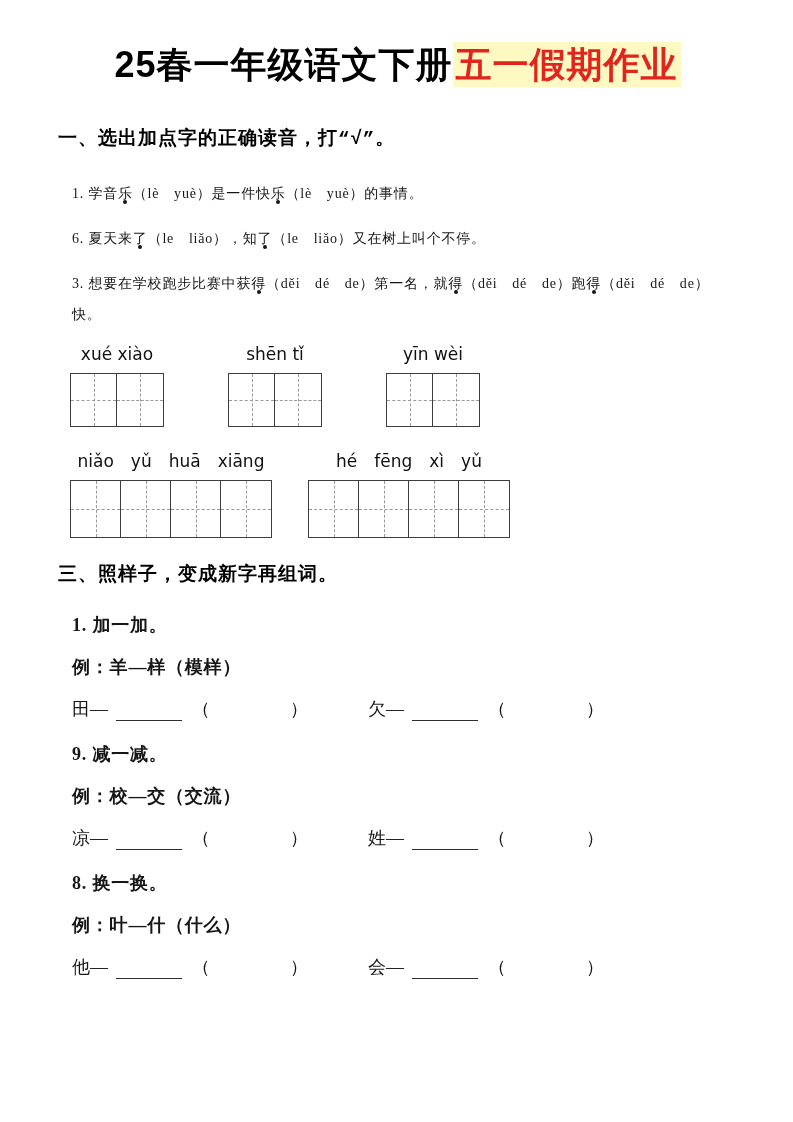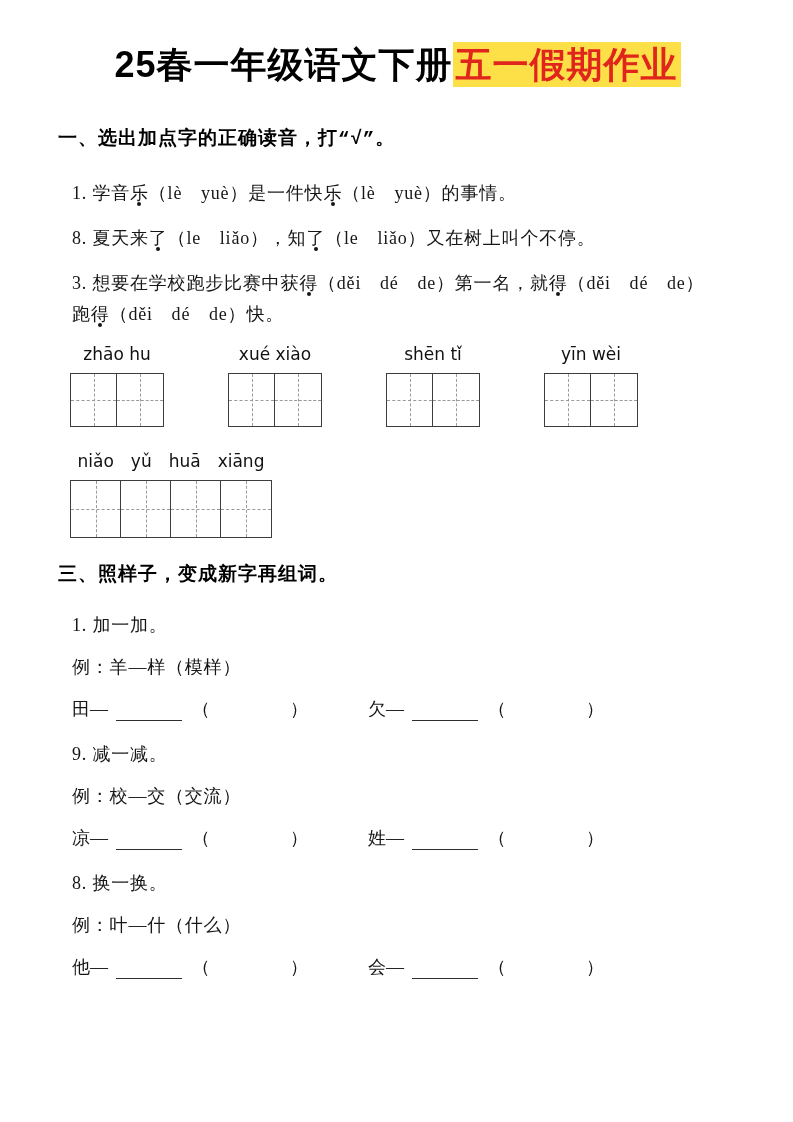--- a/index.html
+++ b/index.html
@@ -31,21 +31,21 @@
     line-height: 26px;
     letter-spacing: 1px;
     margin: 0 0 26px 0;
     color: #000;
     font-family: Liberation Mono, monospace;
   }
   .sec-heading.s2 { margin-top: 10px; margin-bottom: 18px; }
   .sec-heading.s3 { margin-top: 4px; margin-bottom: 22px; }
 
   .sentence {
-    font-size: 18px;
+    font-size: 14px;
     line-height: 31px;
     letter-spacing: 0.8px;
     margin: 0 0 14px 14px;
     max-width: 650px;
   }
   .dot { position: relative; }
   .dot::after {
     content: "";
     position: absolute;
     left: 50%; bottom: -3px;
@@ -81,20 +81,21 @@
     content: ""; position: absolute; top: 0; bottom: 0; left: 50%;
     border-left: 1px dashed #9a9a9a;
   }
   .grid-row-1 .grid-cell { width: 50px; height: 56px; }
 
   .subsection-label, .example {
     font-size: 18px;
     line-height: 31px;
     letter-spacing: 0.8px;
     margin: 0 0 11px 14px;
+    font-weight: bold;
   }
   .blank-line {
     display: flex;
     font-size: 18px;
     line-height: 31px;
     margin: 0 0 14px 14px;
   }
   .blank-pair { display: flex; align-items: flex-end; white-space: nowrap; }
   .blank-pair + .blank-pair { margin-left: 60px; }
   .blank {
@@ -103,39 +104,32 @@
     border-bottom: 1px solid #2e2e2e;
     margin: 0 10px 4px 8px;
   }
   .paren-gap { display: inline-block; width: 80px; height: 10px; }
 </style>
 </head>
 <body>
 
 <div class="page">
 
-  <h1 class="title"><span class="t1" style="color: #000000;">25春一年级语文下册</span><span class="t2" style="color: rgb(224, 37, 28); background-color: #fde047;">五一假期作业</span></h1>
+  <h1 class="title"><span class="t1" style="color: #000000;">25春一年级语文下册</span><span class="t2" style="color: rgb(224, 37, 28); background-color: #fef9c3;">五一假期作业</span></h1>
 
   <div class="sec-heading">一、选出加点字的正确读音，打“√”。</div>
   <div>
       <div class="sentence"><span>1. 学音</span><span class="dot">乐</span><span>（lè　yuè）是一件快</span><span class="dot">乐</span><span>（lè　yuè）的事情。</span></div>
-      <div class="sentence"><span>8. 夏天来</span><span class="dot">了</span><span>（le　liǎo），知</span><span class="dot">了</span><span>（le　liǎo）又在树上叫个不停。</span></div>
+      <div class="sentence"><span>6. 夏天来</span><span class="dot">了</span><span>（le　liǎo），知</span><span class="dot">了</span><span>（le　liǎo）又在树上叫个不停。</span></div>
       <div class="sentence"><span>3. 想要在学校跑步比赛中获</span><span class="dot">得</span><span>（děi　dé　de）第一名，就</span><span class="dot">得</span><span>（děi　dé　de）跑</span><span class="dot">得</span><span>（děi　dé　de）快。</span></div>
     </div>
 
   <div>
       <div class="grid-row grid-row-0">
         <div class="grid-group-wrap">
-          <div class="pinyin-label">zhāo&nbsp;hu</div>
-          <div class="char-grid">
-            <div class="grid-cell"></div>
-            <div class="grid-cell"></div>
-          </div>
-        </div>
-        <div class="grid-group-wrap">
           <div class="pinyin-label">xué&nbsp;xiào</div>
           <div class="char-grid">
             <div class="grid-cell"></div>
             <div class="grid-cell"></div>
           </div>
         </div>
         <div class="grid-group-wrap">
           <div class="pinyin-label">shēn&nbsp;tǐ</div>
           <div class="char-grid">
             <div class="grid-cell"></div>
@@ -146,20 +140,29 @@
           <div class="pinyin-label">yīn&nbsp;wèi</div>
           <div class="char-grid">
             <div class="grid-cell"></div>
             <div class="grid-cell"></div>
           </div>
         </div>
       </div>
       <div class="grid-row grid-row-1">
         <div class="grid-group-wrap">
           <div class="pinyin-label">niǎo　yǔ　huā　xiāng</div>
+          <div class="char-grid">
+            <div class="grid-cell"></div>
+            <div class="grid-cell"></div>
+            <div class="grid-cell"></div>
+            <div class="grid-cell"></div>
+          </div>
+        </div>
+        <div class="grid-group-wrap">
+          <div class="pinyin-label">hé　fēng　xì　yǔ</div>
           <div class="char-grid">
             <div class="grid-cell"></div>
             <div class="grid-cell"></div>
             <div class="grid-cell"></div>
             <div class="grid-cell"></div>
           </div>
         </div>
       </div>
     </div>
 

